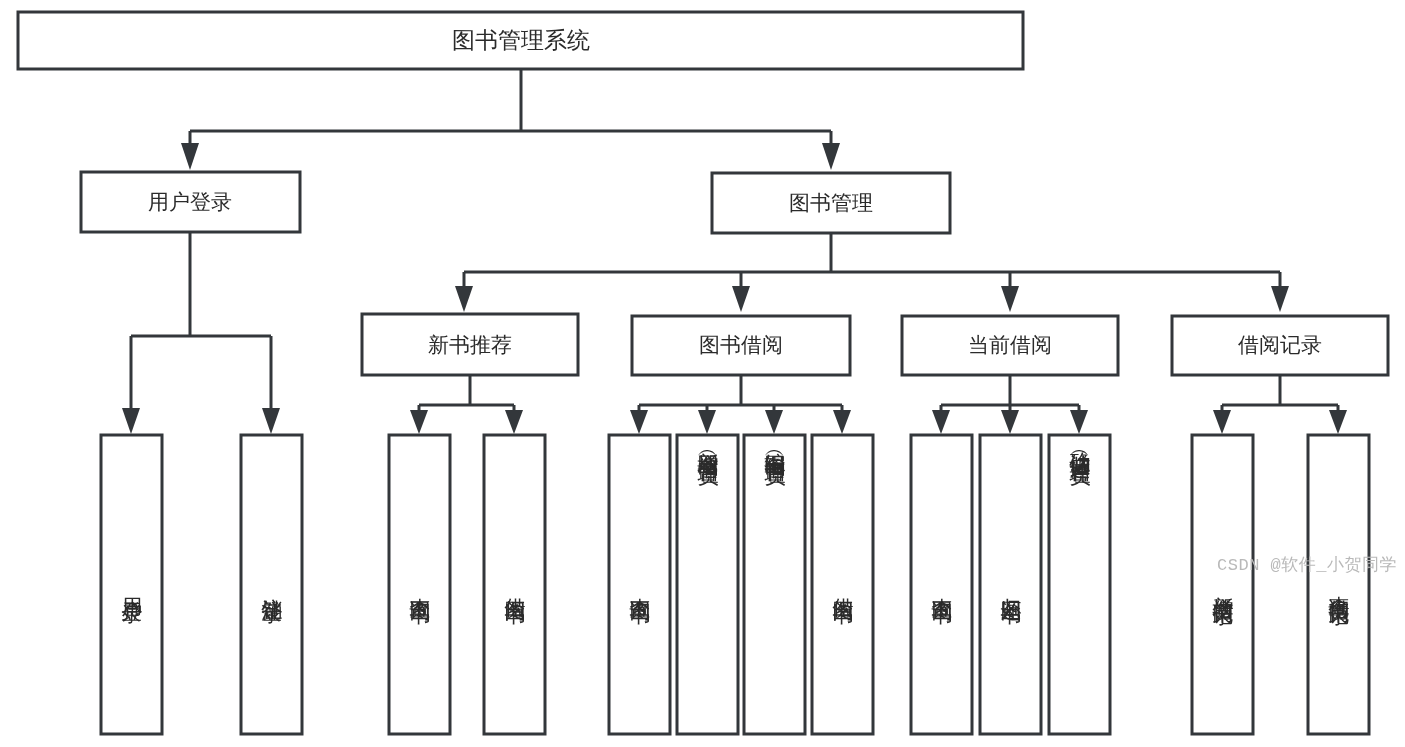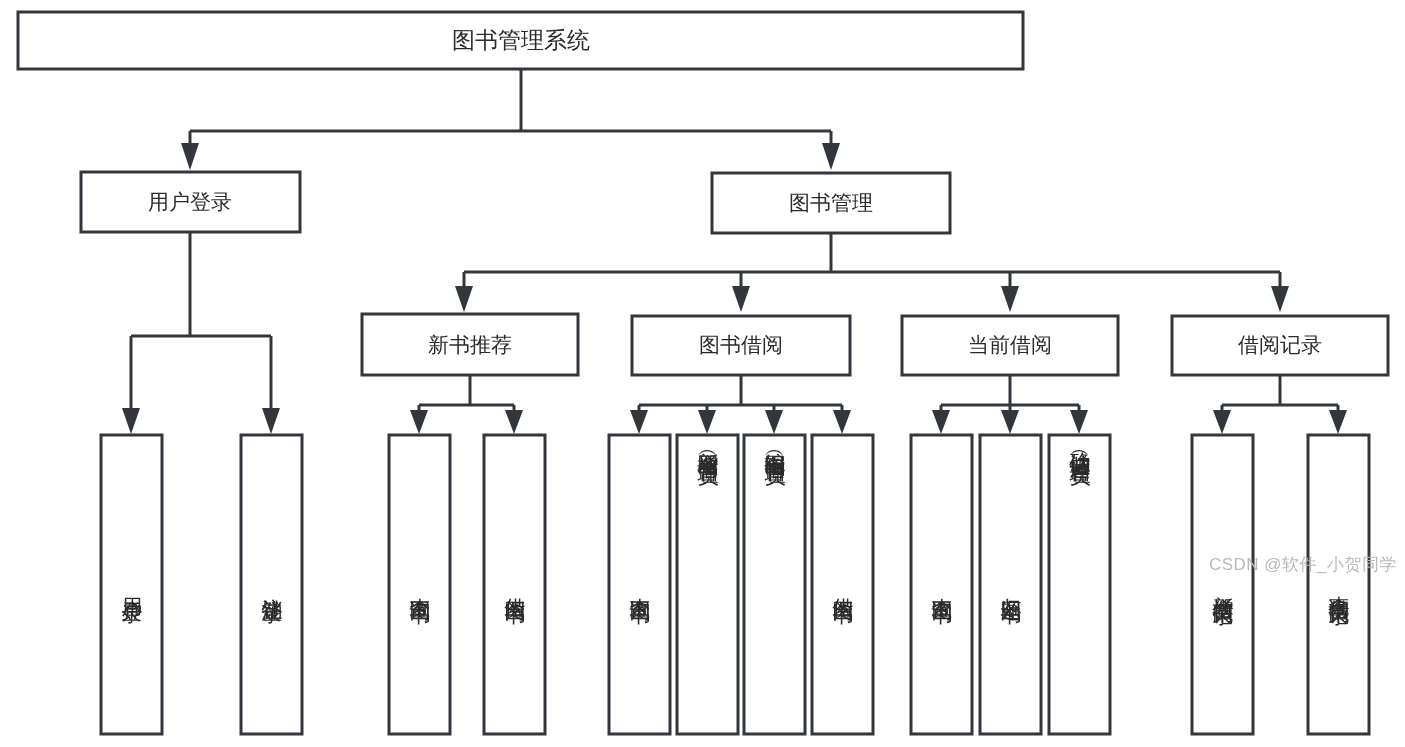--- a/index.html
+++ b/index.html
@@ -64,21 +64,21 @@
     font-size: 21px;
     line-height: 1.18;
     color: #2b2b2b;
     letter-spacing: 2px;
     white-space: nowrap;
   }
   .watermark {
     position: absolute;
     right: 8px;
     bottom: 6px;
-    font-family: Liberation Sans, sans-serif;
+    font-family: Liberation Mono, monospace;
     font-size: 17px;
     color: #b9b9b9;
     letter-spacing: 0.5px;
     white-space: nowrap;
   }
 </style>
 </head>
 <body>
 
 <div id="diagram-root">

